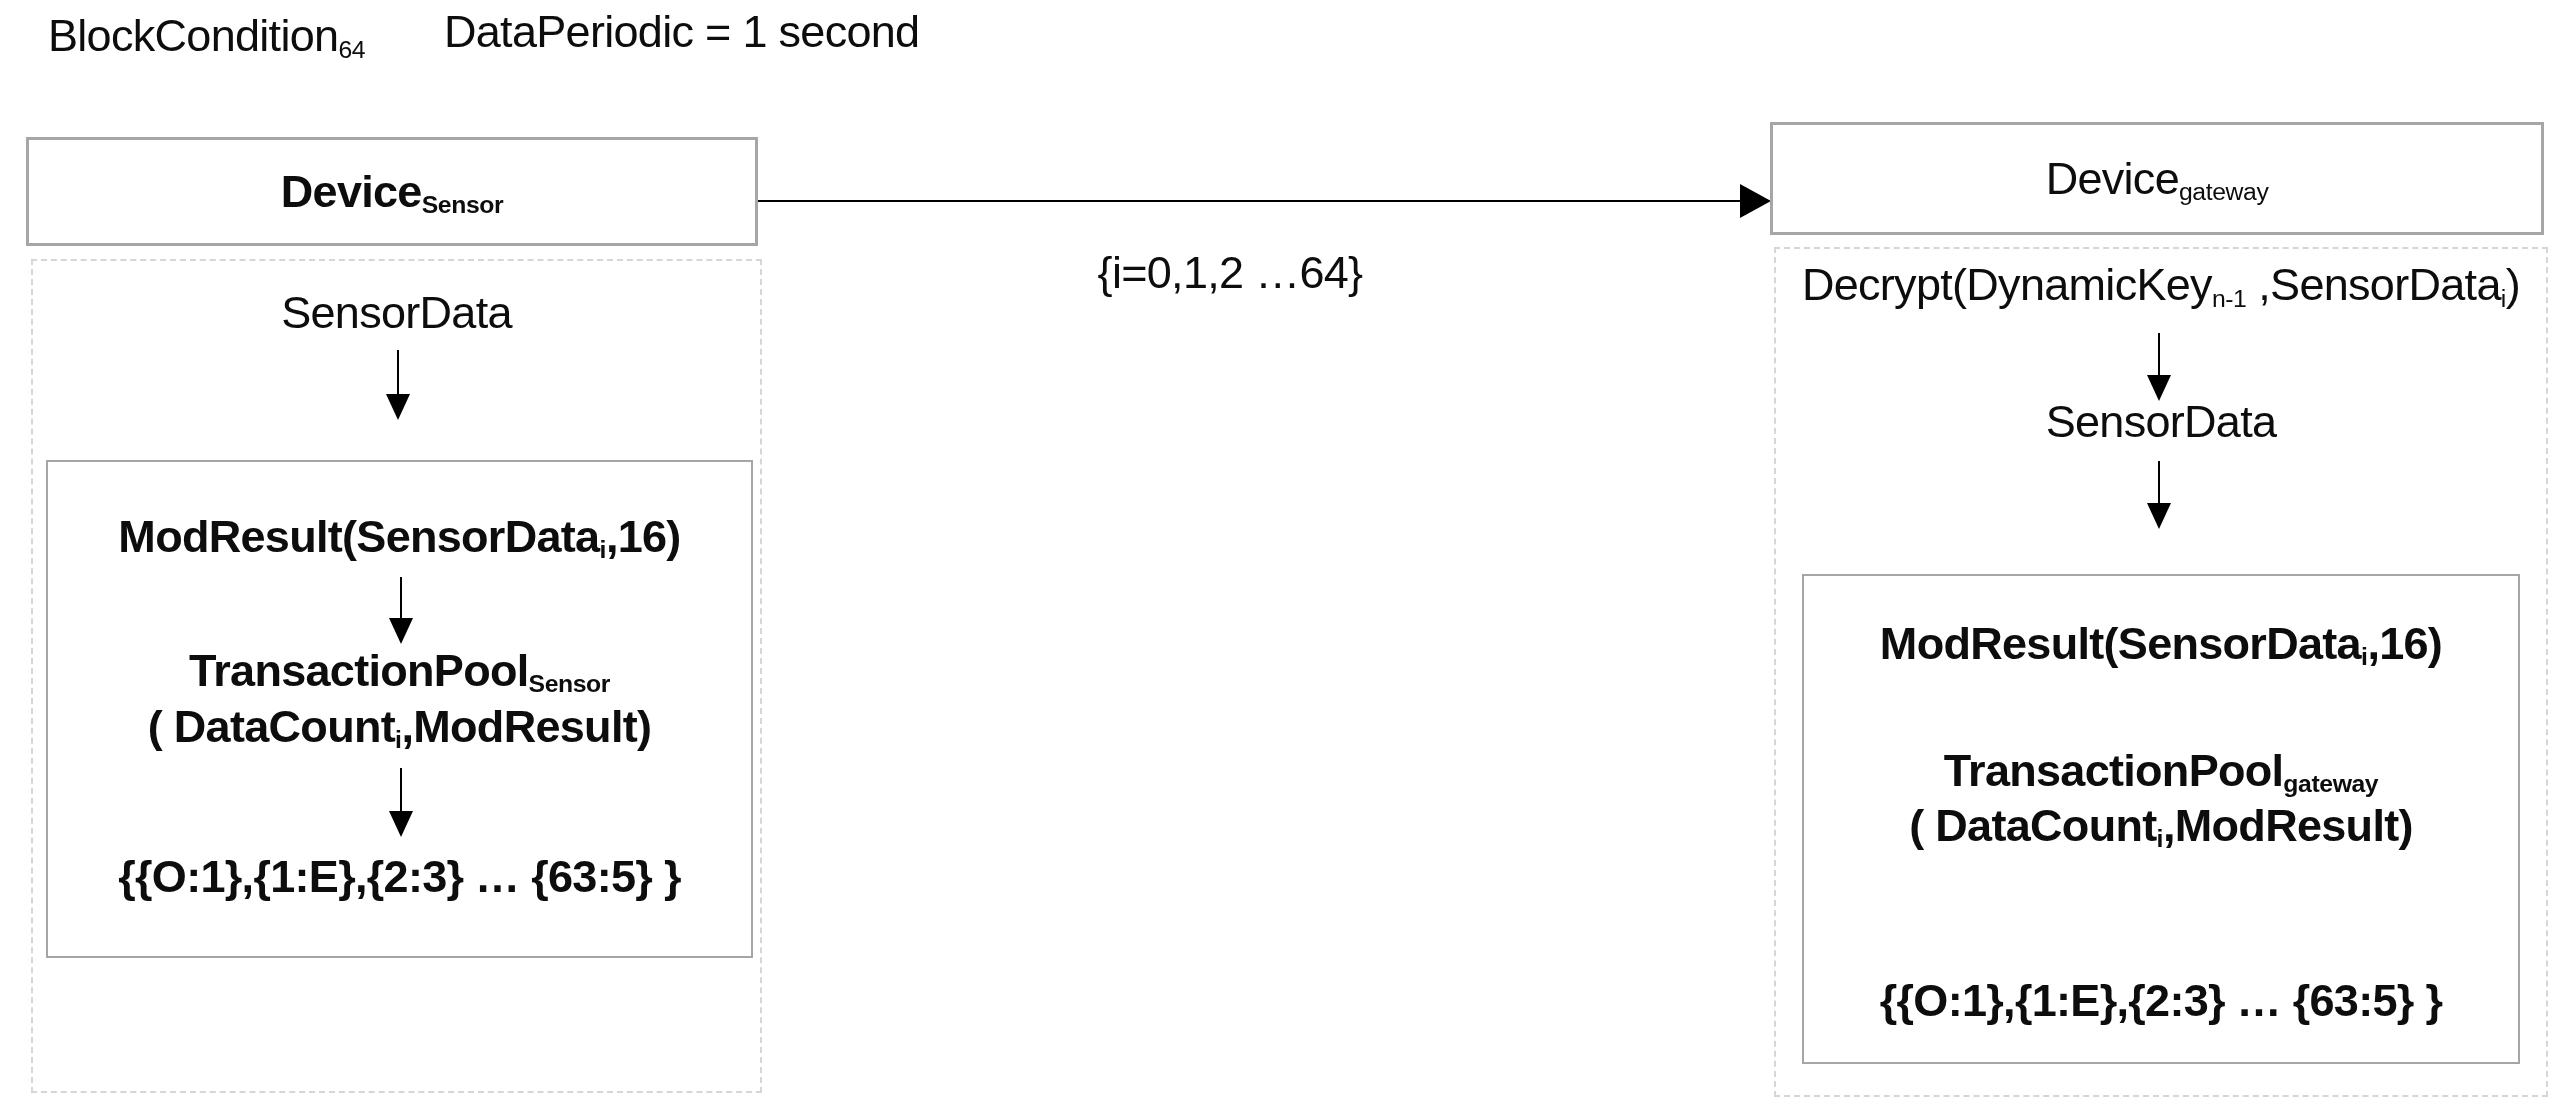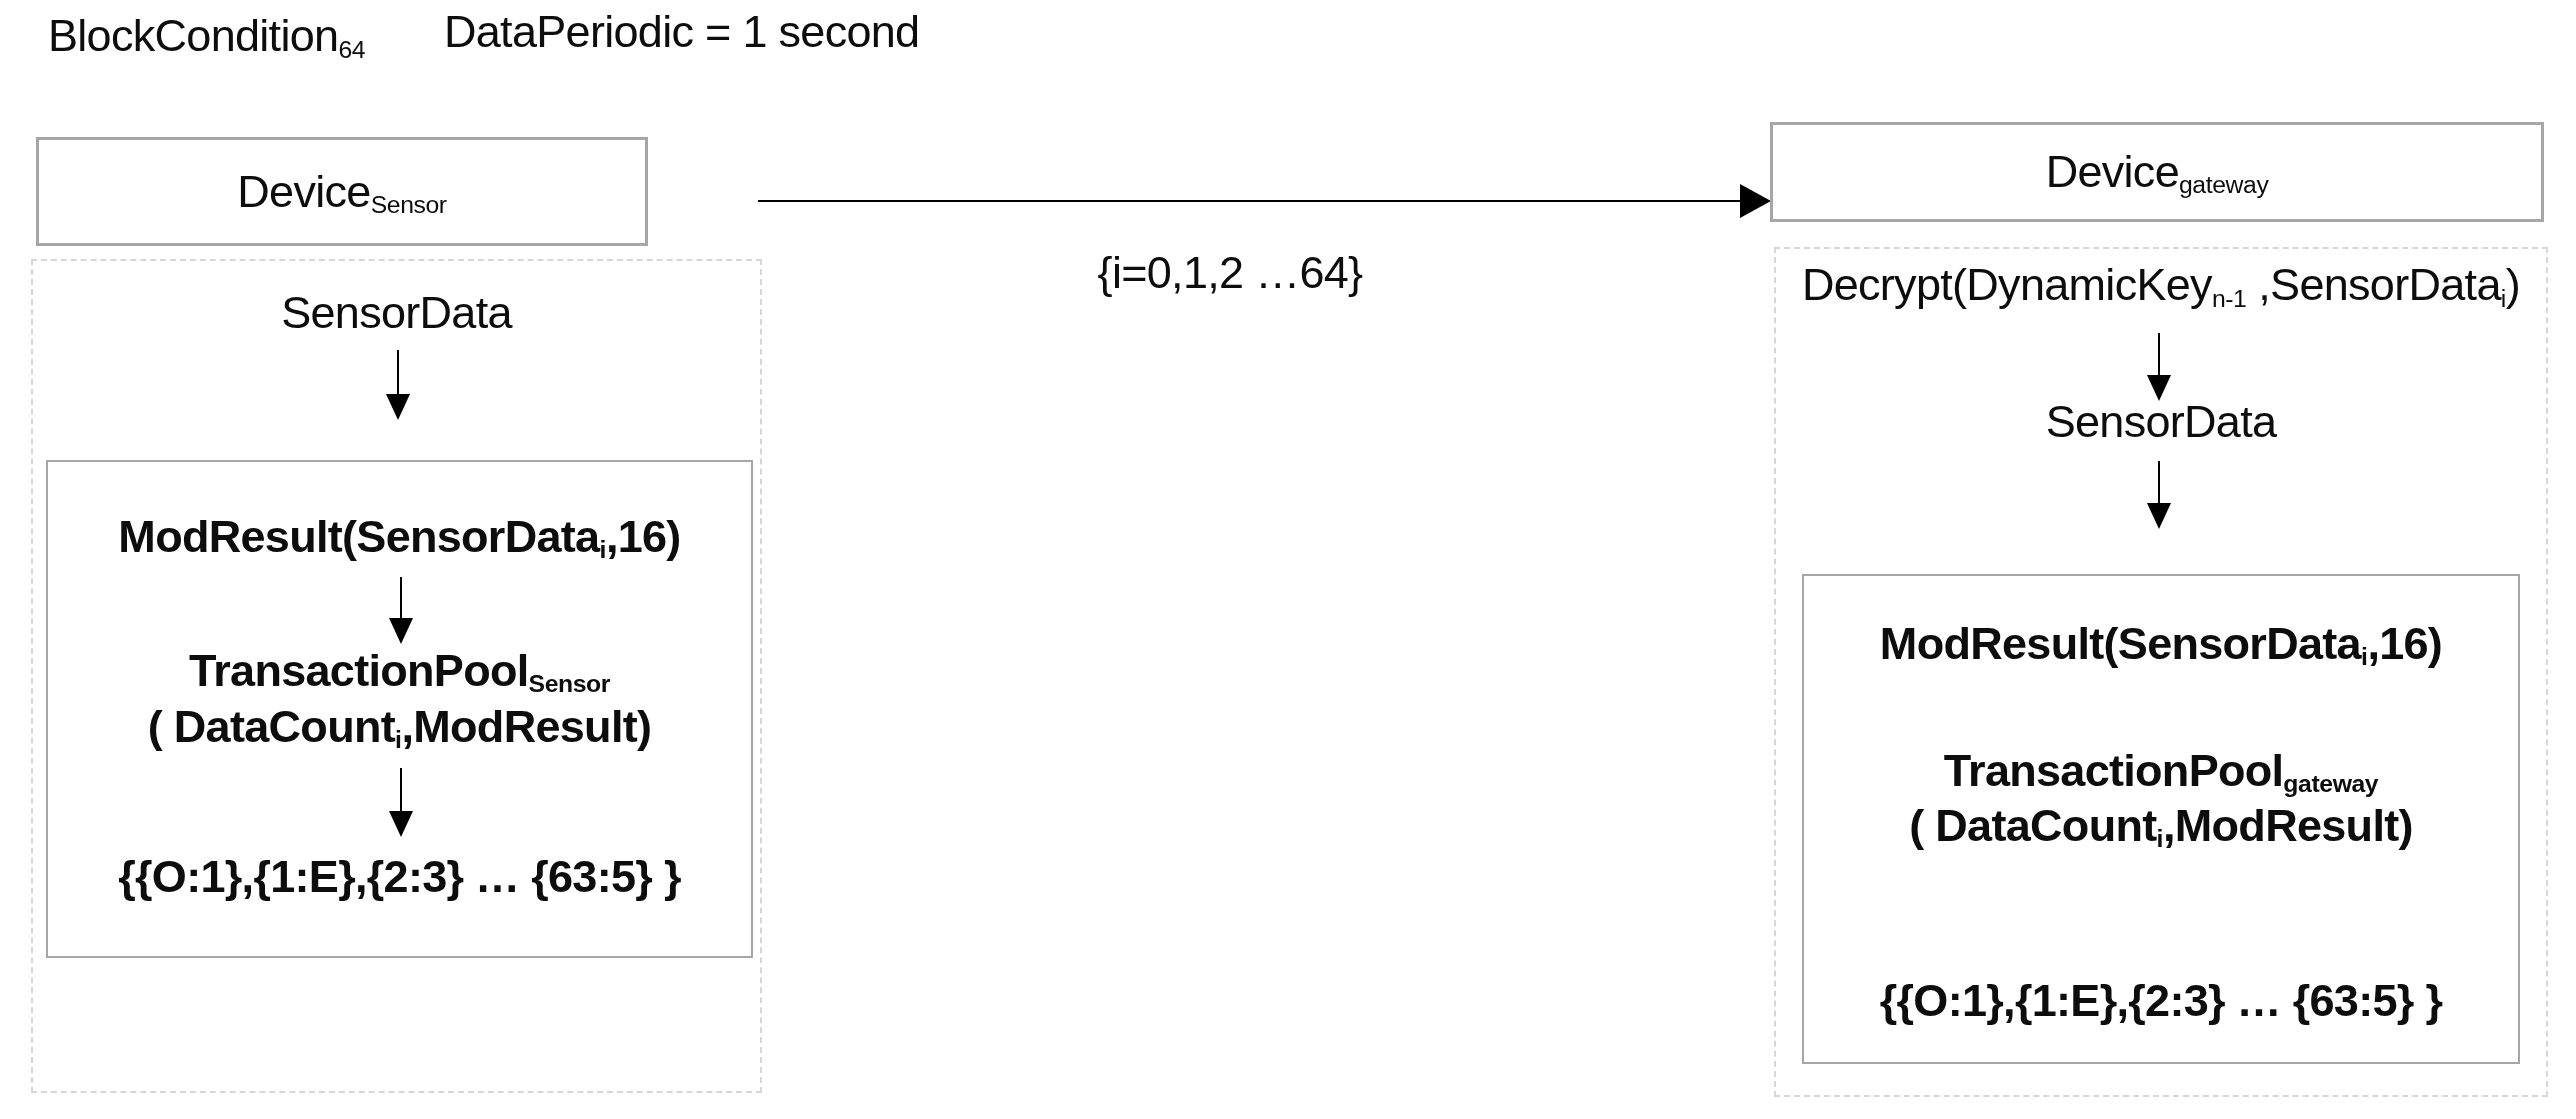--- a/index.html
+++ b/index.html
@@ -86,21 +86,21 @@
 </head>
 <body>
 
 <div class="stage">
 
   <div class="txt" style="left:48px;top:10.2px;text-align:left;">
     <span>BlockCondition</span><span class="sub">64</span>
   </div>
   <div class="txt" style="left:444px;top:5.8px;text-align:right;">DataPeriodic = 1 second</div>
 
-  <div class="solid-box device-box" style="left:36px;top:137px;width:612px;height:109px;">
+  <div class="solid-box device-box" style="left:26px;top:137px;width:732px;height:109px;font-weight:bold;">
     <div class="device-label">
       <span>Device</span><span class="sub">Sensor</span>
     </div>
   </div>
 
   <div class="dashed-box" style="left:31px;top:259px;width:731px;height:834px;">
 
     <div class="txt fill" style="top:25.5px;">SensorData</div>
 
     <div class="varrow" style="left:349px;top:89px;height:70px;">
@@ -137,21 +137,21 @@
   </div>
 
   <div class="harrow" style="left:758px;top:183px;width:1013px;height:36px;">
     <div class="shaft"></div>
     <div class="head"></div>
   </div>
 
 
   <div class="txt" style="left:939px;top:247px;width:582px;">{i=0,1,2 …64}</div>
 
-  <div class="solid-box device-box" style="left:1770px;top:122px;width:774px;height:100px;">
+  <div class="solid-box device-box" style="left:1770px;top:122px;width:774px;height:113px;">
     <div class="device-label">
       <span>Device</span><span class="sub">gateway</span>
     </div>
   </div>
 
   <div class="dashed-box" style="left:1774px;top:247px;width:774px;height:850px;">
 
     <div class="txt fill" style="top:10.2px;">
       <span>Decrypt(DynamicKey</span><span class="sub">n-1</span><span> ,SensorData</span><span class="sub">i</span><span>)</span>
     </div>

